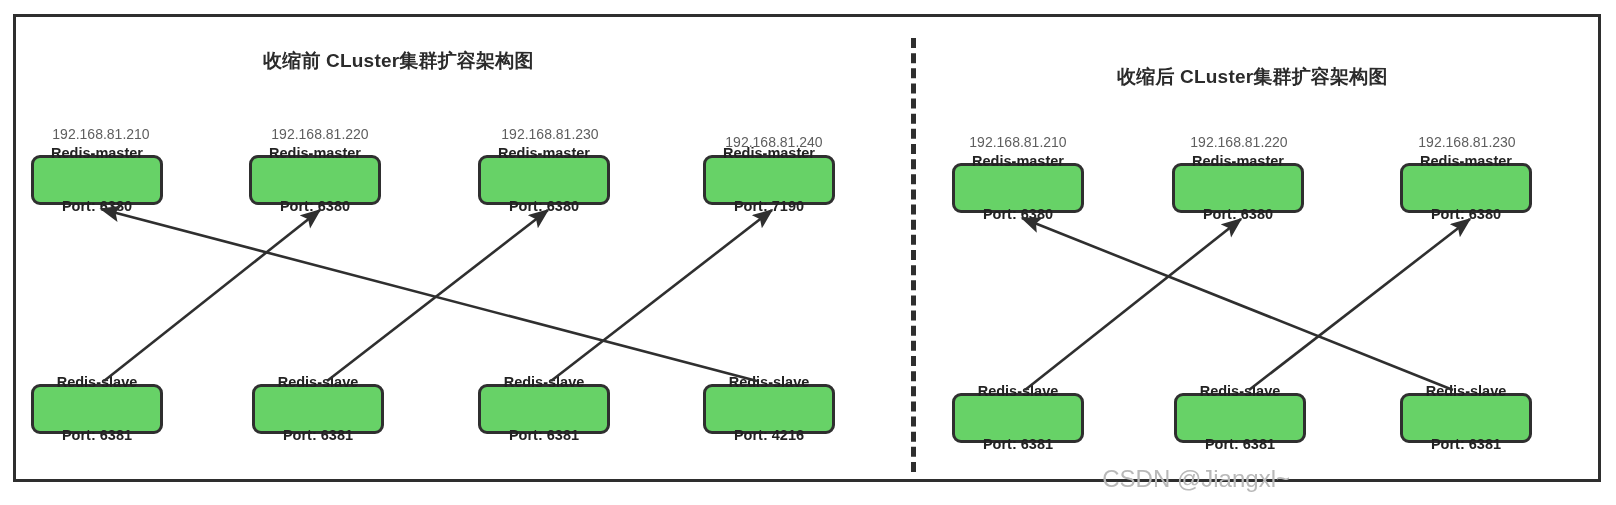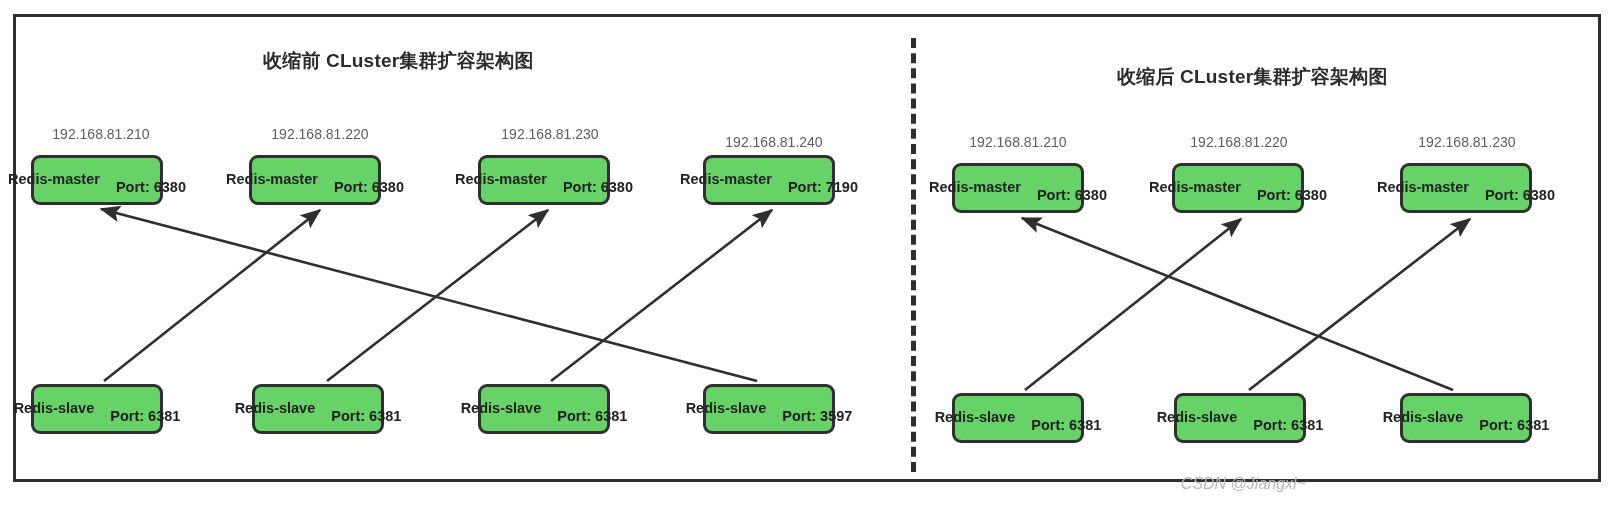--- a/index.html
+++ b/index.html
@@ -65,47 +65,46 @@
     position: absolute;
     box-sizing: border-box;
     border: 3px solid #2f2f2f;
     border-radius: 9px;
     background: #67d267;
     color: #222222;
     font-size: 14.5px;
     font-weight: bold;
     line-height: 1.45;
     display: flex;
-    flex-direction: row;
+    flex-direction: column;
     align-items: center;
     justify-content: center;
     text-align: center;
     white-space: nowrap;
     gap: 16px;
   }
   .node .role { display: block; }
   .node .port { display: block; margin-top: 15px; }
 
   
   #arrows {
     position: absolute;
     left: 0; top: 0;
     width: 1616px;
     height: 505px;
     pointer-events: none;
   }
   
   #watermark {
     position: absolute;
-    right: 18px;
+    right: 34px;
     bottom: 12px;
-    font-size: 16px;
+    font-size: 24px;
     color: #b9b9b9;
     white-space: nowrap;
-    font-style: italic;
   }
 </style>
 </head>
 <body>
 
 <div id="canvas">
 
   <div id="frame"></div>
 
   <div id="divider"></div>
@@ -141,21 +140,21 @@
   <div class="node" style="left:252px;top:384px;width:132px;height:50px;">
     <span class="role">Redis-slave</span>
     <span class="port">Port: 6381</span>
   </div>
   <div class="node" style="left:478px;top:384px;width:132px;height:50px;">
     <span class="role">Redis-slave</span>
     <span class="port">Port: 6381</span>
   </div>
   <div class="node" style="left:703px;top:384px;width:132px;height:50px;">
     <span class="role">Redis-slave</span>
-    <span class="port">Port: 3597</span>
+    <span class="port">Port: 4216</span>
   </div>
 
   <div class="panel-title" id="title-right">收缩后 CLuster集群扩容架构图</div>
 
   <div class="ip-label" style="left:963px;top:134px;width:110px;">192.168.81.210</div>
   <div class="ip-label" style="left:1184px;top:134px;width:110px;">192.168.81.220</div>
   <div class="ip-label" style="left:1412px;top:134px;width:110px;">192.168.81.230</div>
 
   <div class="node" style="left:952px;top:163px;width:132px;height:50px;">
     <span class="role">Redis-master</span>

